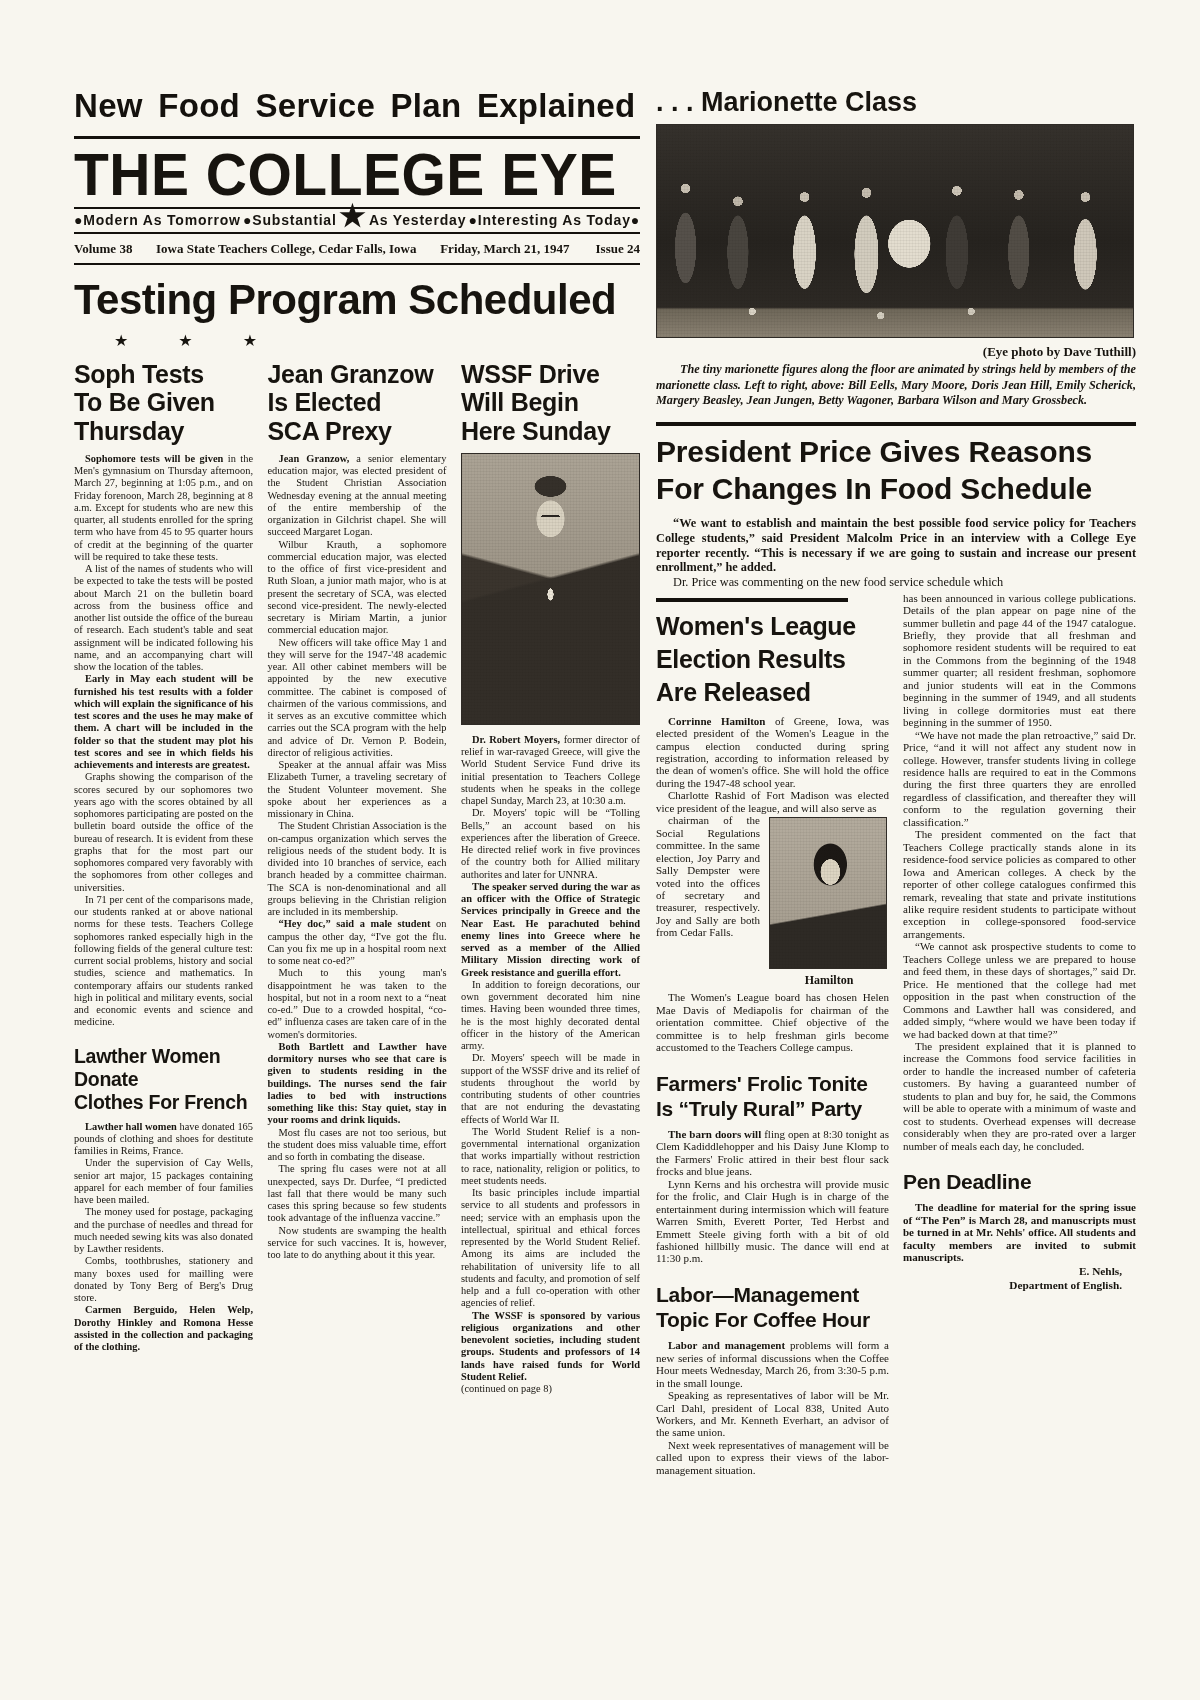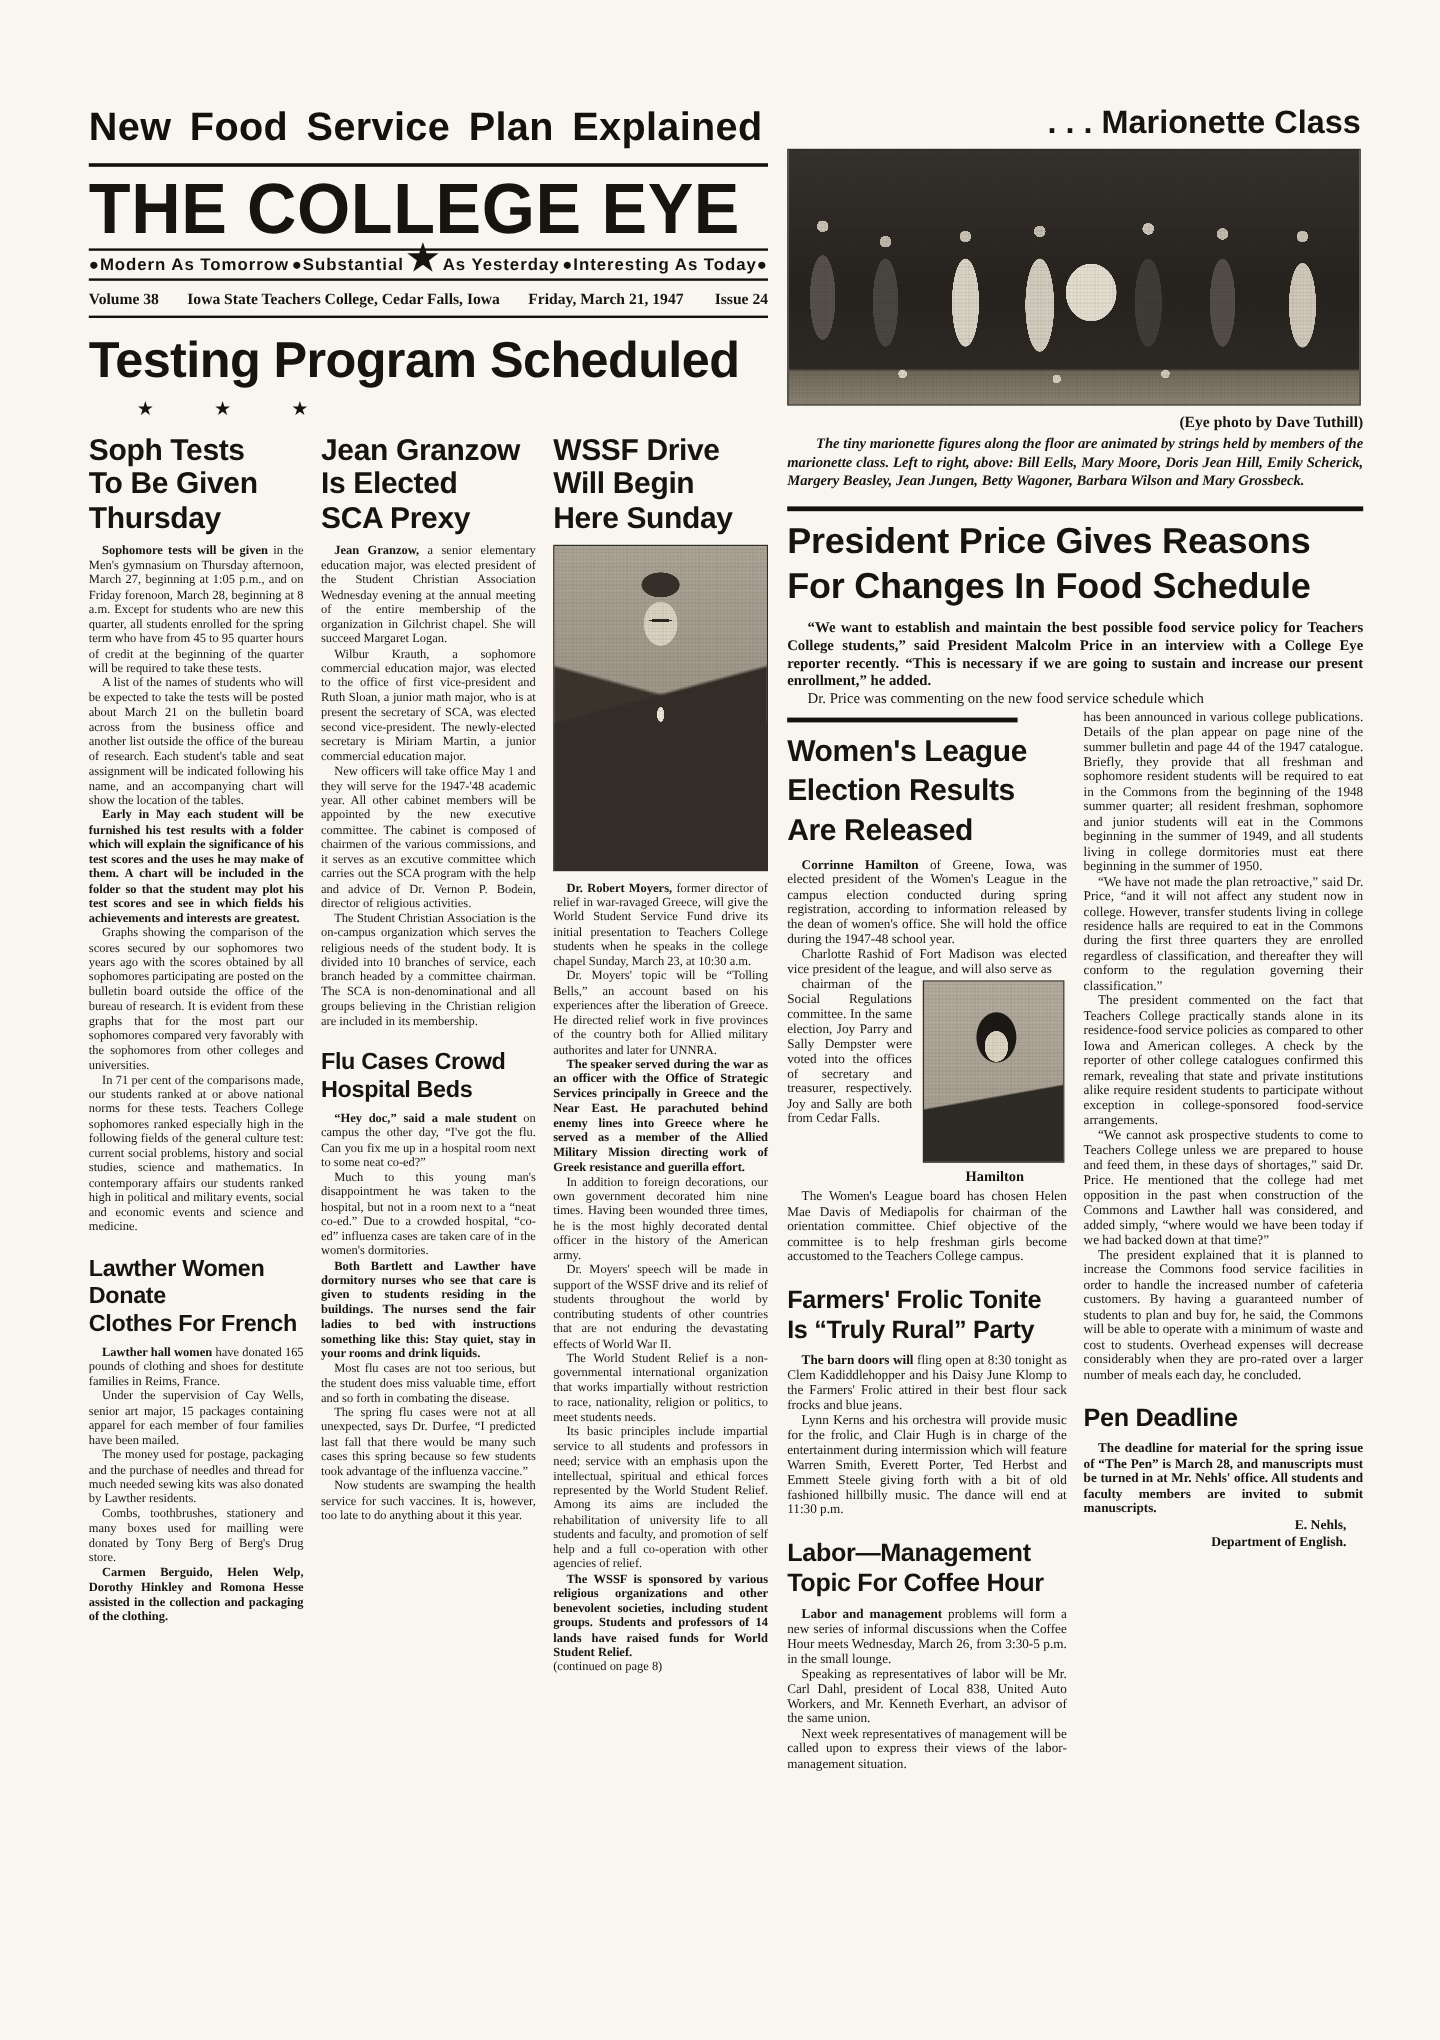--- a/index.html
+++ b/index.html
@@ -84,21 +84,21 @@
   .hamilton-wrap { float:right; width:120px; margin:3px 0 3px 9px; }
   .photo-hamilton { width:118px; height:152px;
     background:
       radial-gradient(16px 21px at 52% 36%, #dcd4c2 60%, transparent 62%),
       radial-gradient(27px 34px at 52% 31%, #1c1815 60%, transparent 63%),
       linear-gradient(170deg, transparent 62%, #2e2a25 63%),
       linear-gradient(#b3ab9d, #a29a8c); }
   .hamilton-cap { text-align:center; font:bold 12px "Liberation Serif", serif; margin-top:4px; }
 
   
-  .mar-headline { font:bold 27px/1.05 "Liberation Sans", sans-serif; text-align:right; padding-right:2px; }
+  .mar-headline { font:bold 27px/1.05 "Liberation Sans", sans-serif; text-align:left; padding-right:2px; }
   .credit { text-align:right; font:bold 13px "Liberation Serif", serif; margin-top:6px; }
   .caption { font-weight:bold; font-size:12.2px; line-height:15.2px; text-align:justify; margin-top:2px; text-indent:24px;font-style:italic; }
   .big-rule { border-top:4px solid #14110d; margin:14px 0 8px; }
   .price-head { font:bold 30px/1.22 "Liberation Sans", sans-serif; white-space:pre-line; letter-spacing:-.2px; }
   .lead-par { font-size:12.3px; line-height:14.7px; text-align:justify; margin:9px 0 0; text-indent:17px; }
   .lead-par.b { font-weight:bold; }
   .rcols { display:flex; gap:14px; margin-top:2px; }
   .rcol { width:233px; flex:none; }
   .rbody p { font-size:11px; line-height:12.45px; text-align:justify; margin:0; text-indent:12px; }
   .rbody p.b { font-weight:bold; }
@@ -162,24 +162,23 @@
           <p class="b">Carmen Berguido, Helen Welp, Dorothy Hinkley and Romona Hesse assisted in the collection and packaging of the clothing.</p>
         </div>
 
         <div class="ncol body">
           <div class="art-head">Jean Granzow
 Is Elected
 SCA Prexy</div>
           <p><b class="lead">Jean Granzow,</b><span> a senior elementary education major, was elected president of the Student Christian Association Wednesday evening at the annual meeting of the entire membership of the organization in Gilchrist chapel. She will succeed Margaret Logan.</span></p>
           <p>Wilbur Krauth, a sophomore commercial education major, was elected to the office of first vice-president and Ruth Sloan, a junior math major, who is at present the secretary of SCA, was elected second vice-president. The newly-elected secretary is Miriam Martin, a junior commercial education major.</p>
           <p>New officers will take office May 1 and they will serve for the 1947-'48 academic year. All other cabinet members will be appointed by the new executive committee. The cabinet is composed of chairmen of the various commissions, and it serves as an excutive committee which carries out the SCA program with the help and advice of Dr. Vernon P. Bodein, director of religious activities.</p>
+          <p>Speaker at the annual affair was Miss Elizabeth Turner, a traveling secretary of the Student Volunteer movement. She spoke about her experiences as a missionary in China.</p>
           <p>The Student Christian Association is the on-campus organization which serves the religious needs of the student body. It is divided into 10 branches of service, each branch headed by a committee chairman. The SCA is non-denominational and all groups believing in the Christian religion are included in its membership.</p>
 
-          <div class="sub-head">Flu Cases Crowd
-Hospital Beds</div>
           <p><b class="lead">“Hey doc,” said a male student</b><span> on campus the other day, “I've got the flu. Can you fix me up in a hospital room next to some neat co-ed?”</span></p>
           <p>Much to this young man's disappointment he was taken to the hospital, but not in a room next to a “neat co-ed.” Due to a crowded hospital, “co-ed” influenza cases are taken care of in the women's dormitories.</p>
           <p class="b">Both Bartlett and Lawther have dormitory nurses who see that care is given to students residing in the buildings. The nurses send the fair ladies to bed with instructions something like this: Stay quiet, stay in your rooms and drink liquids.</p>
           <p>Most flu cases are not too serious, but the student does miss valuable time, effort and so forth in combating the disease.</p>
           <p>The spring flu cases were not at all unexpected, says Dr. Durfee, “I predicted last fall that there would be many such cases this spring because so few students took advantage of the influenza vaccine.”</p>
           <p>Now students are swamping the health service for such vaccines. It is, however, too late to do anything about it this year.</p>
         </div>
 
         <div class="ncol body">
           <div class="art-head">WSSF Drive

